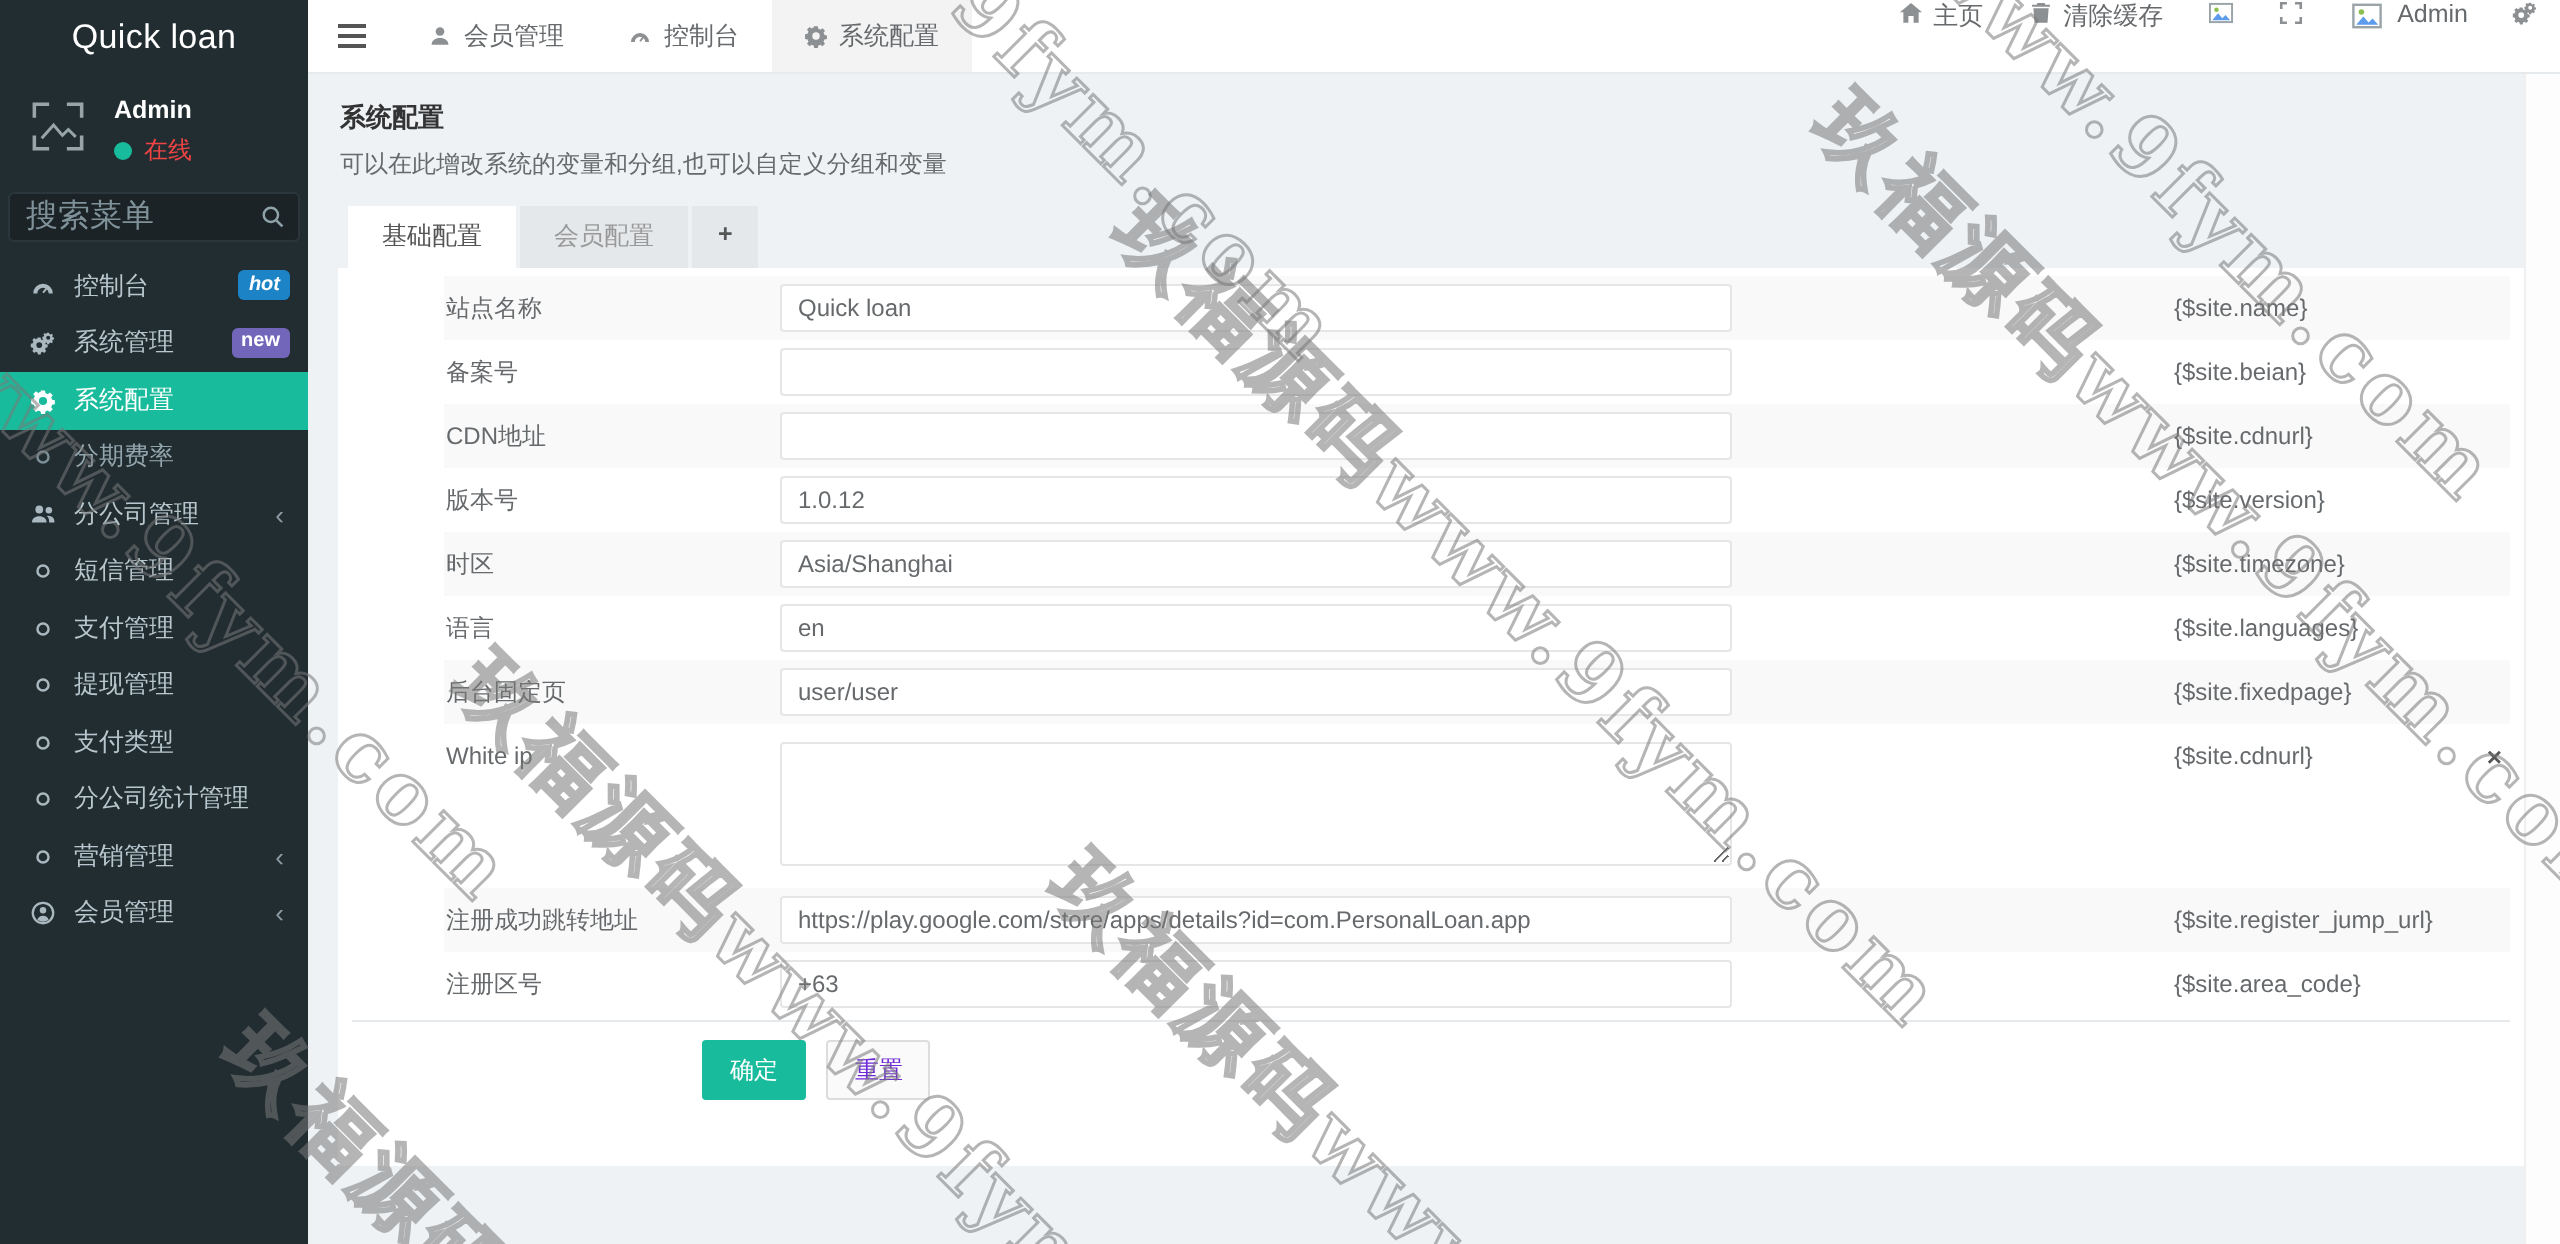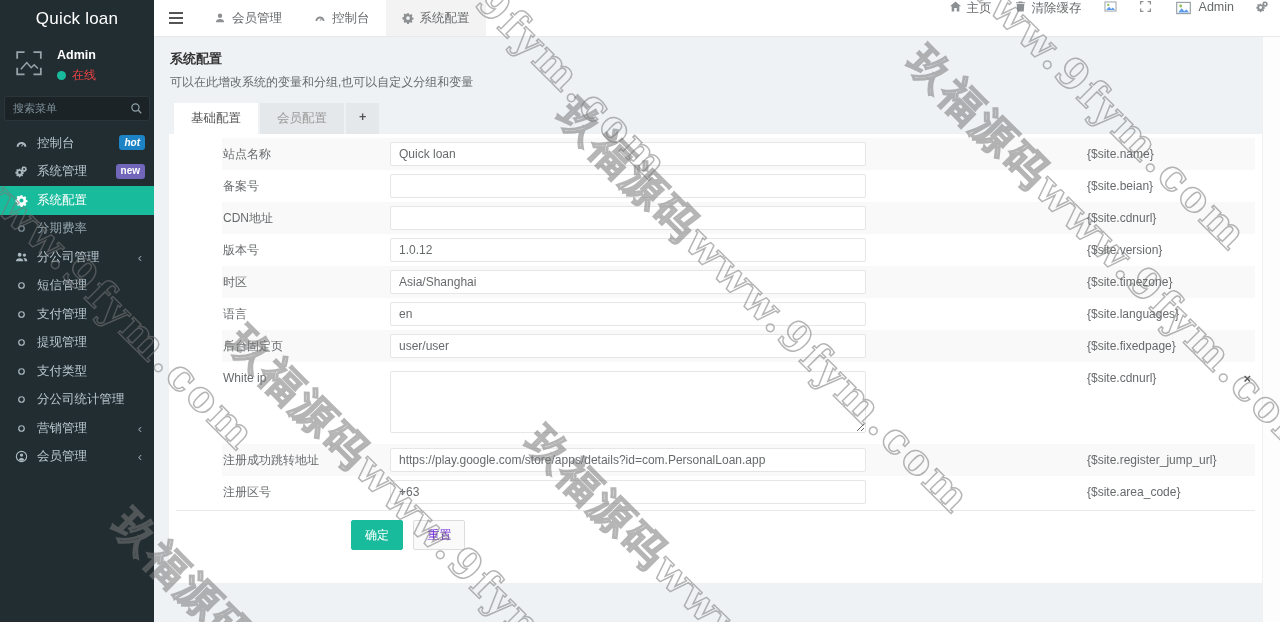--- a/index.html
+++ b/index.html
@@ -13,21 +13,21 @@
   
   .sidebar { position:absolute; left:0; top:0; width:154px; height:622px; background:#222d32; z-index:2; }
   .brand { height:37px; line-height:37px; text-align:center; color:#fff; font-size:17px; font-weight:500; letter-spacing:.2px; }
   .userpanel { display:flex; padding:10px 12px 8px 10px; align-items:flex-start; }
   .avatar-broken { width:38px; height:34px; margin-right:9px; }
   .uinfo { padding-top:1px; }
   .uname { color:#fff; font-weight:bold; font-size:12.5px; }
   .ustatus { display:flex; align-items:center; margin-top:5px; color:#ef4444; font-size:12px; }
   .dot { width:9px; height:9px; border-radius:50%; background:#18bc9c; margin-right:6px; }
   .sidesearch { margin:4px 4px 8px 4px; position:relative; }
-  .sidesearch input { width:100%; height:25px; background:#1b2327; border:1px solid #2b363c; border-radius:3px; color:#8fa3ab; font-size:11px; padding:0 24px 0 8px; outline:none; font-family:Liberation Mono, monospace; }
+  .sidesearch input { width:100%; height:25px; background:#1b2327; border:1px solid #2b363c; border-radius:3px; color:#8fa3ab; font-size:16px; padding:0 24px 0 8px; outline:none; font-family:Liberation Serif, serif; }
   .sidesearch input::placeholder { color:#7f9199; }
   .sidesearch .ic { position:absolute; right:7px; top:6px; color:#8fa3ab; }
   .menu { list-style:none; }
   .mitem { position:relative; display:flex; align-items:center; height:28.5px; padding-left:15px; color:#b8c7ce; cursor:pointer; }
   .mitem .ic { margin-right:9px; color:#aab8bf; }
   .mitem.active { background:#18bc9c; color:#fff; }
   .mitem.active .ic { color:#fff; }
   .mitem.dim { color:#93a5ad; }
   .mitem.dim .ic { color:#7d8f97; }
   .badge { position:absolute; right:9px; top:6px; font-size:10px; font-weight:bold; color:#fff; border-radius:3px; padding:1.5px 5px; line-height:1.2; }

